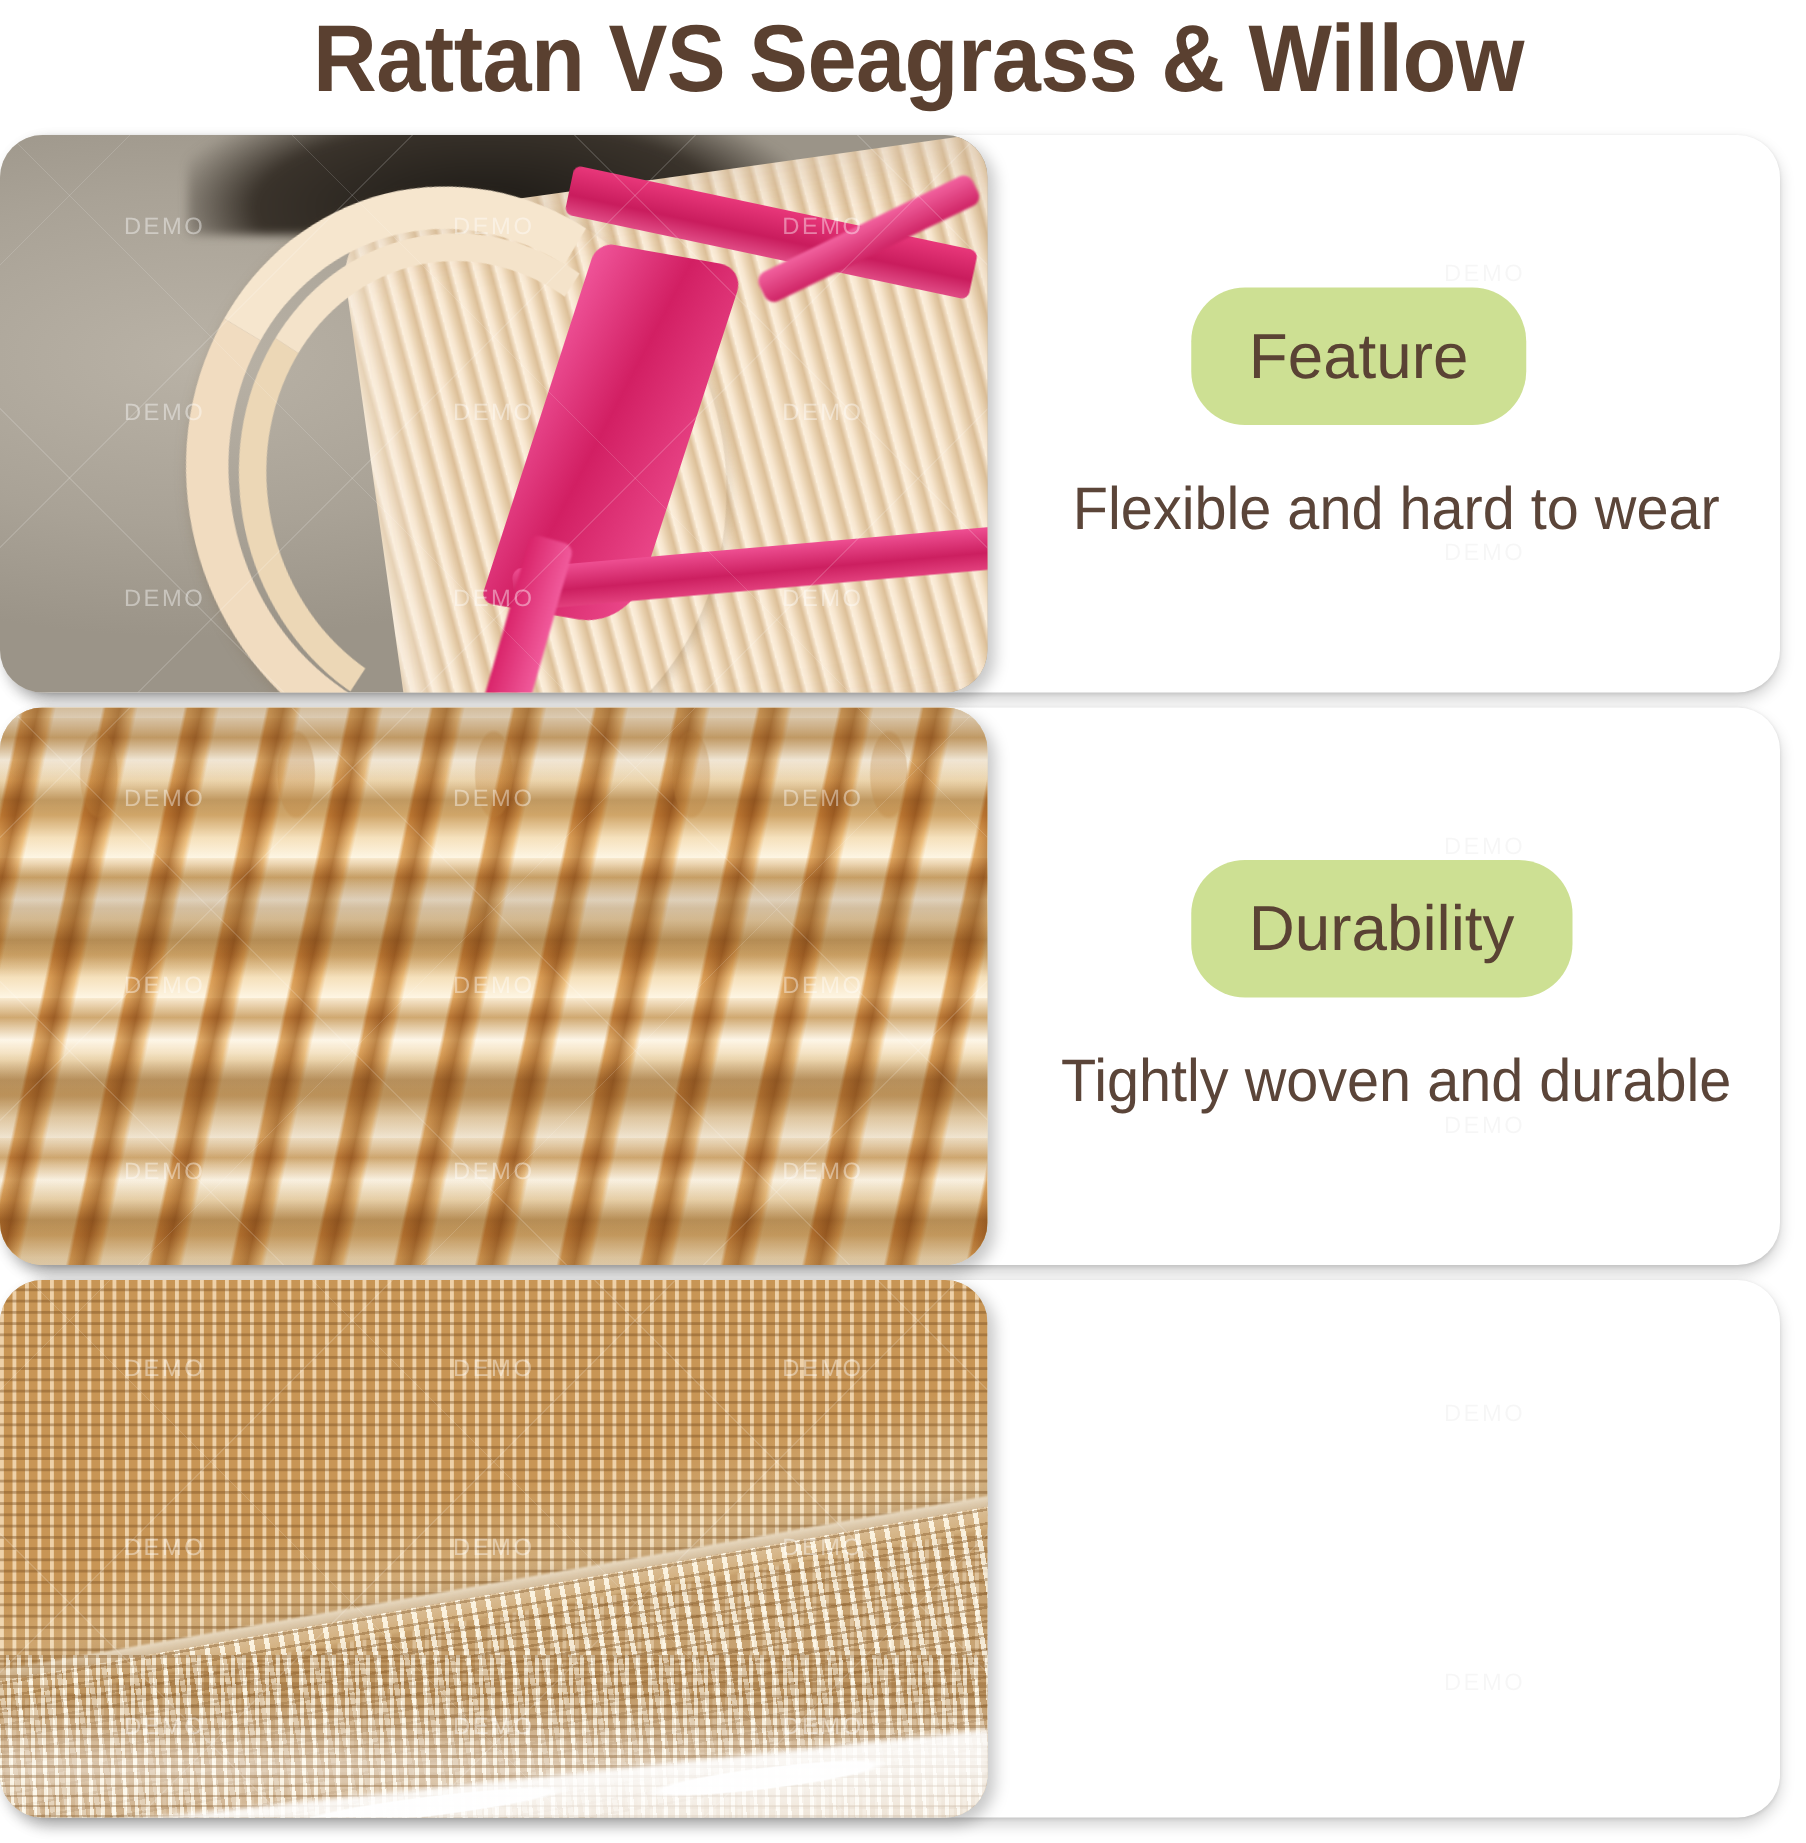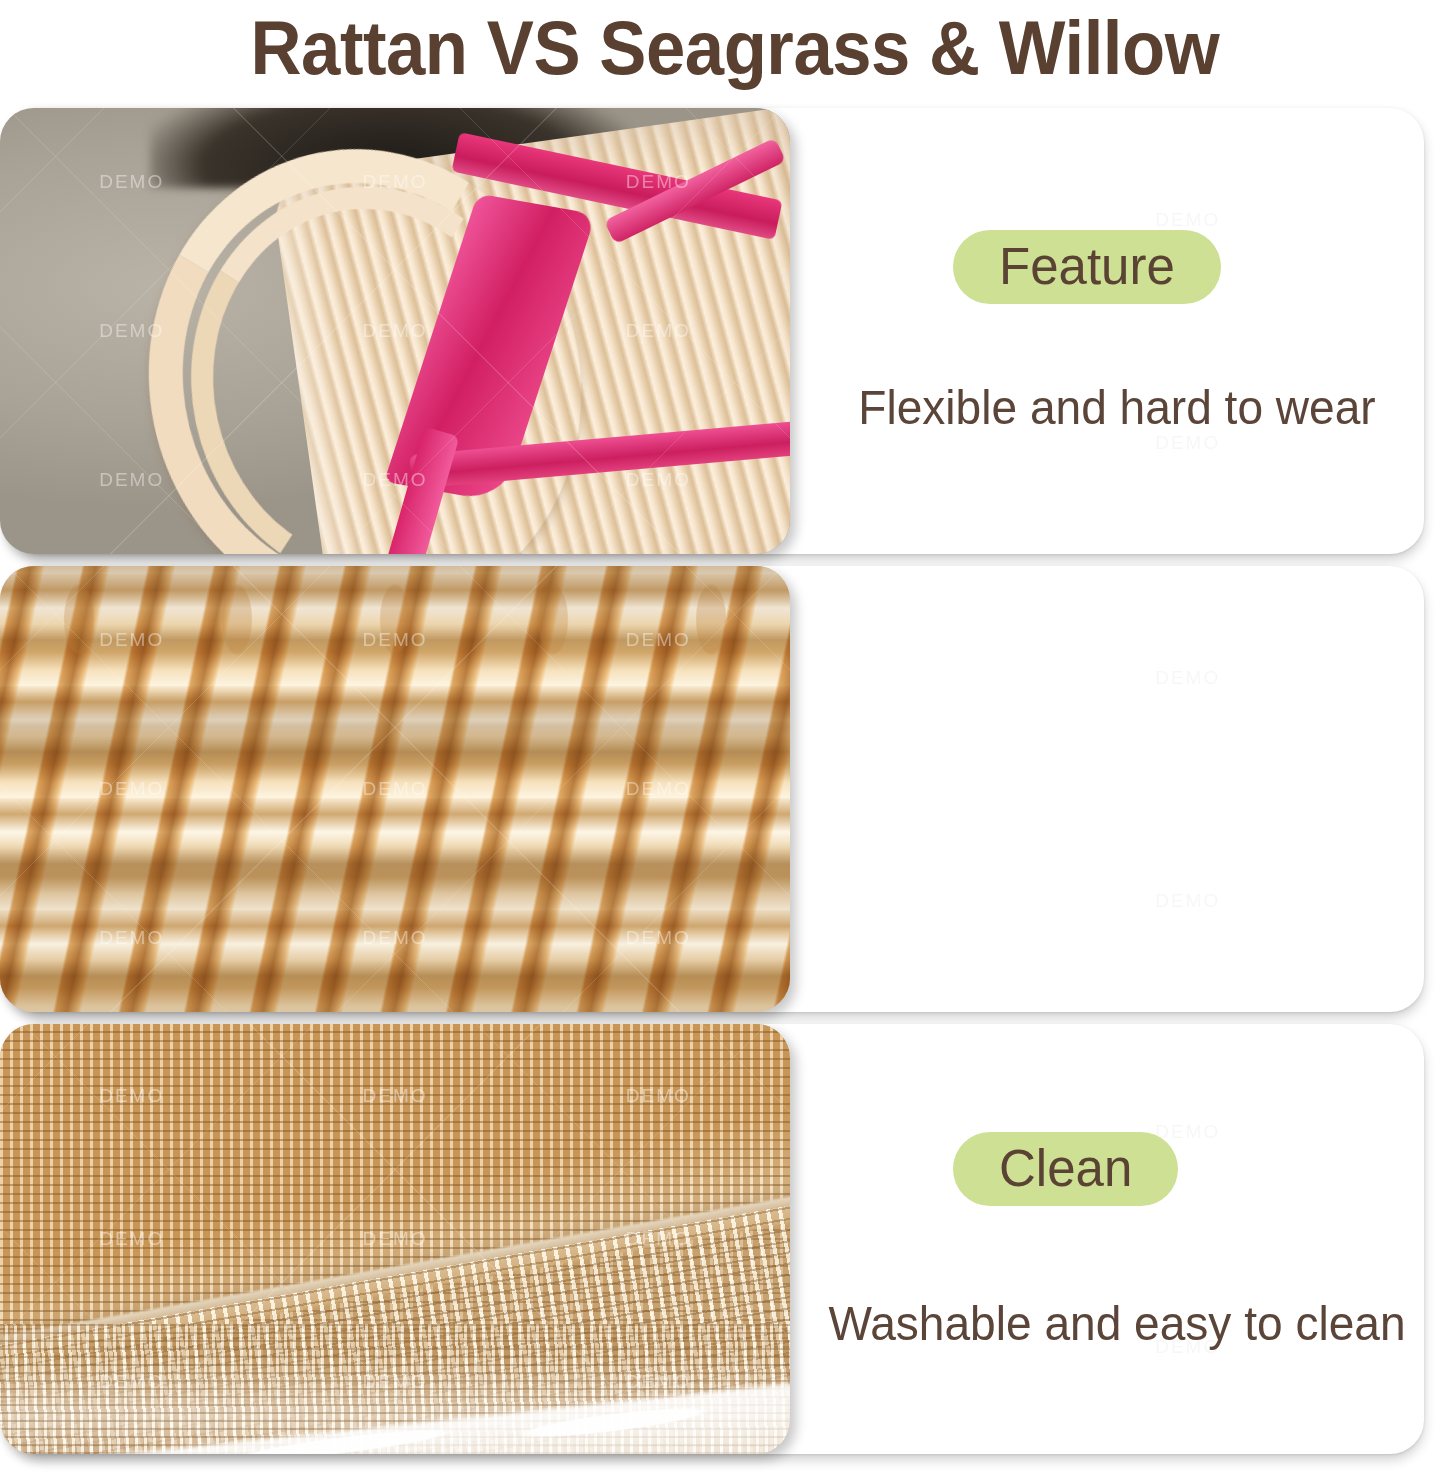--- a/index.html
+++ b/index.html
@@ -47,21 +47,21 @@
   }
   .photo-inner{ position:absolute; inset:0; }
 
   
   .text-col{
     position:absolute; right:22px; top:0;
     width:612px; height:100%;
   }
   .badge{
     position:absolute;
-    height:74px;
+    height:110px;
     border-radius:43px;
     background:#cde093;
     display:flex; align-items:center; justify-content:center;
     padding:0 46px;
   }
   .badge-label{
     font-size:51px;
     line-height:56px;
     color:#5a4334;
     font-weight:400;
@@ -383,20 +383,26 @@
         <span class="wm-txt">DEMO</span>
         <span class="wm-txt">DEMO</span>
         <span class="wm-txt">DEMO</span>
         <span class="wm-txt">DEMO</span>
         <span class="wm-txt">DEMO</span>
         <span class="wm-txt">DEMO</span>
       </div>
     </div>
   </div>
 
+  <div class="text-col">
+    <div class="badge">
+      <span class="badge-label">Durability</span>
+    </div>
+    <div class="desc">Tightly woven and durable</div>
+  </div>
 </div>
 
 <div class="row" id="row3">
   <div class="card">
     <div class="card-wm">
       <span>DEMO</span>
       <span>DEMO</span>
       <span>DEMO</span>
       <span>DEMO</span>
       <span>DEMO</span>
@@ -422,19 +428,13 @@
         <span class="wm-txt">DEMO</span>
         <span class="wm-txt">DEMO</span>
         <span class="wm-txt">DEMO</span>
         <span class="wm-txt">DEMO</span>
         <span class="wm-txt">DEMO</span>
         <span class="wm-txt">DEMO</span>
       </div>
     </div>
   </div>
 
-  <div class="text-col">
-    <div class="badge">
-      <span class="badge-label">Clean</span>
-    </div>
-    <div class="desc">Washable and easy to clean</div>
-  </div>
 </div>
 
 </body></html>

